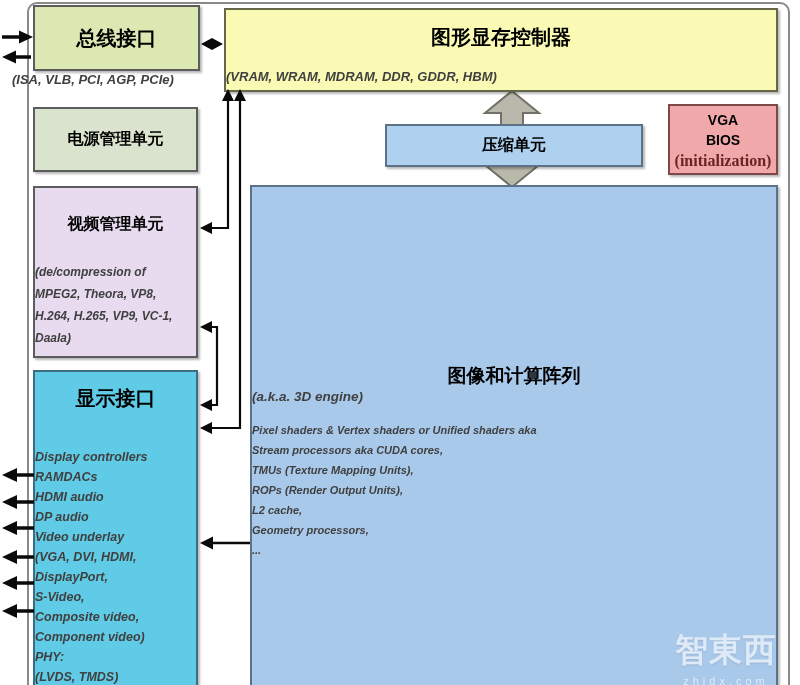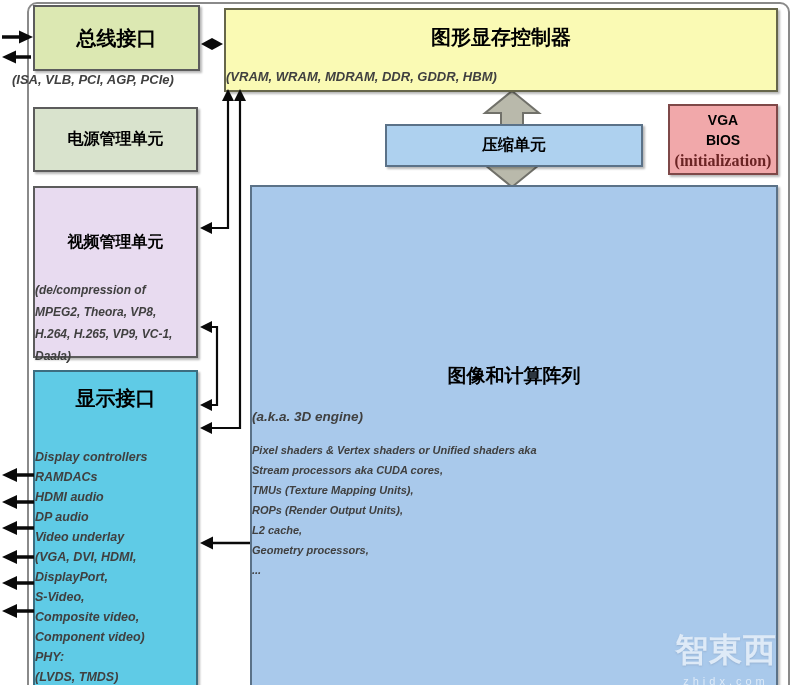--- a/index.html
+++ b/index.html
@@ -15,36 +15,36 @@
                border:2px solid #8a8a8a;border-radius:10px 10px 0 0;z-index:0;}
   #bus-box{left:33px;top:5px;width:167px;height:66px;background:#dce8b2;z-index:2;
            display:flex;align-items:center;justify-content:center;}
   #bus-sub{position:absolute;left:12px;top:72px;width:205px;z-index:2;font-size:13px;}
   #gmc-box{left:224px;top:8px;width:554px;height:84px;background:#fafab4;border-color:#66664a;
            z-index:2;display:flex;flex-direction:column;justify-content:space-between;
            padding:14px 0 6px 0;}
   #power-box{left:33px;top:107px;width:165px;height:65px;background:#d9e3cd;z-index:2;
              display:flex;align-items:center;justify-content:center;}
   #video-box{left:33px;top:186px;width:165px;height:172px;background:#e8dbf0;z-index:2;
-             padding-top:44px;}
+             padding-top:26px;}
   #video-lines{margin-top:26px;font-size:12px;line-height:22px;}
   #display-box{left:33px;top:370px;width:165px;height:320px;background:#5fcbe6;
                border-color:#3d6d80;z-index:2;padding-top:13px;}
   #display-lines{margin-top:35px;font-size:12.5px;line-height:20px;}
   #compress-box{left:385px;top:124px;width:258px;height:43px;background:#aed1ef;
                 border-color:#5b7288;z-index:2;display:flex;align-items:center;
                 justify-content:center;}
   #vga-box{left:668px;top:104px;width:110px;height:71px;background:#f1a8aa;
            border-color:#7e4848;z-index:2;text-align:center;padding-top:4px;}
   #vga-box .big{font-size:14px;font-weight:bold;line-height:20px;color:#000;}
   #vga-box .init{font-size:16px;font-weight:bold;color:#6b2424;margin-top:2px;font-family:Liberation Serif, serif;}
   #array-box{left:250px;top:185px;width:528px;height:505px;background:#a9c9eb;
              border-color:#5b7288;z-index:2;padding-top:176px;}
   #array-lines{margin-top:16px;font-size:11px;line-height:20px;}
-  #array-sub{margin-top:20px;font-size:13.5px;}
+  #array-sub{font-size:13.5px;}
   #watermark{position:absolute;left:660px;top:612px;width:132px;z-index:4;text-align:center;
              color:#ffffff;opacity:0.62;}
   #watermark .logo{font-size:33px;font-weight:bold;letter-spacing:1px;
                    text-shadow:0 1px 2px rgba(120,140,170,0.6);margin-top:16px;}
   #watermark .url{font-size:11px;letter-spacing:4px;margin-top:2px;}
   .t20{font-size:20px;} .t19{font-size:19px;} .t16{font-size:16px;} .t13{font-size:13px;}
 </style>
 </head>
 <body>
 

